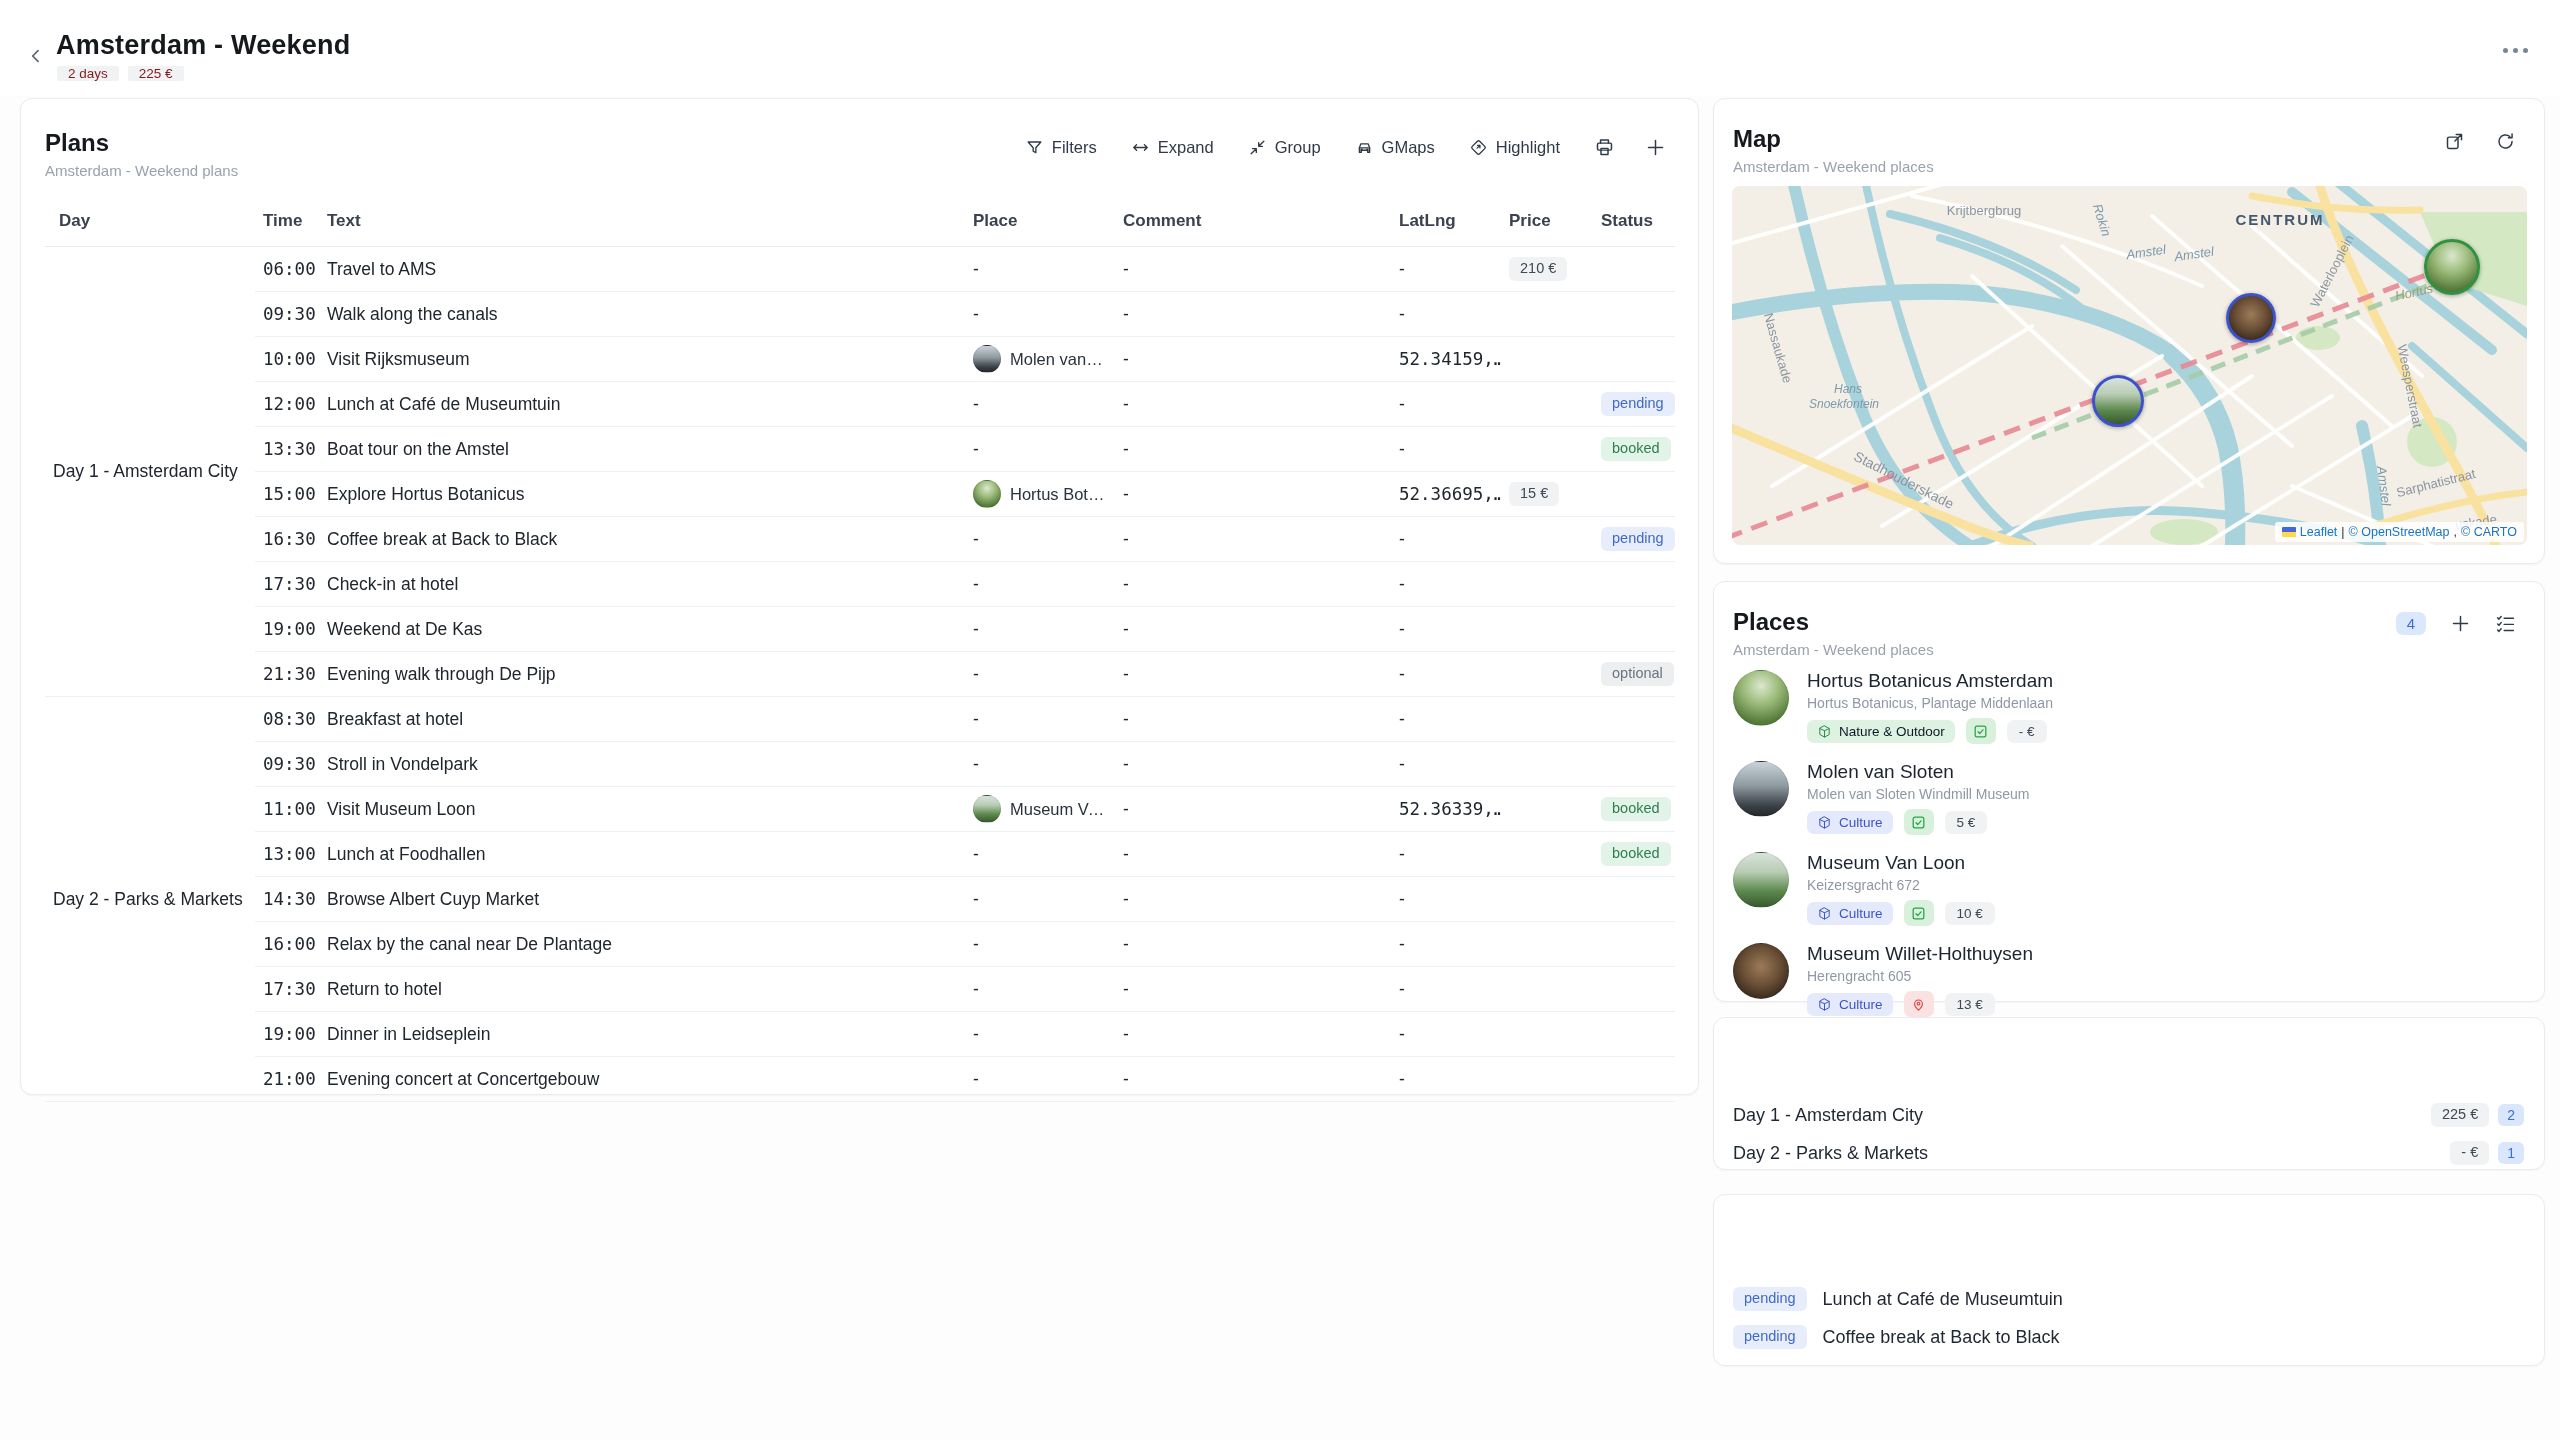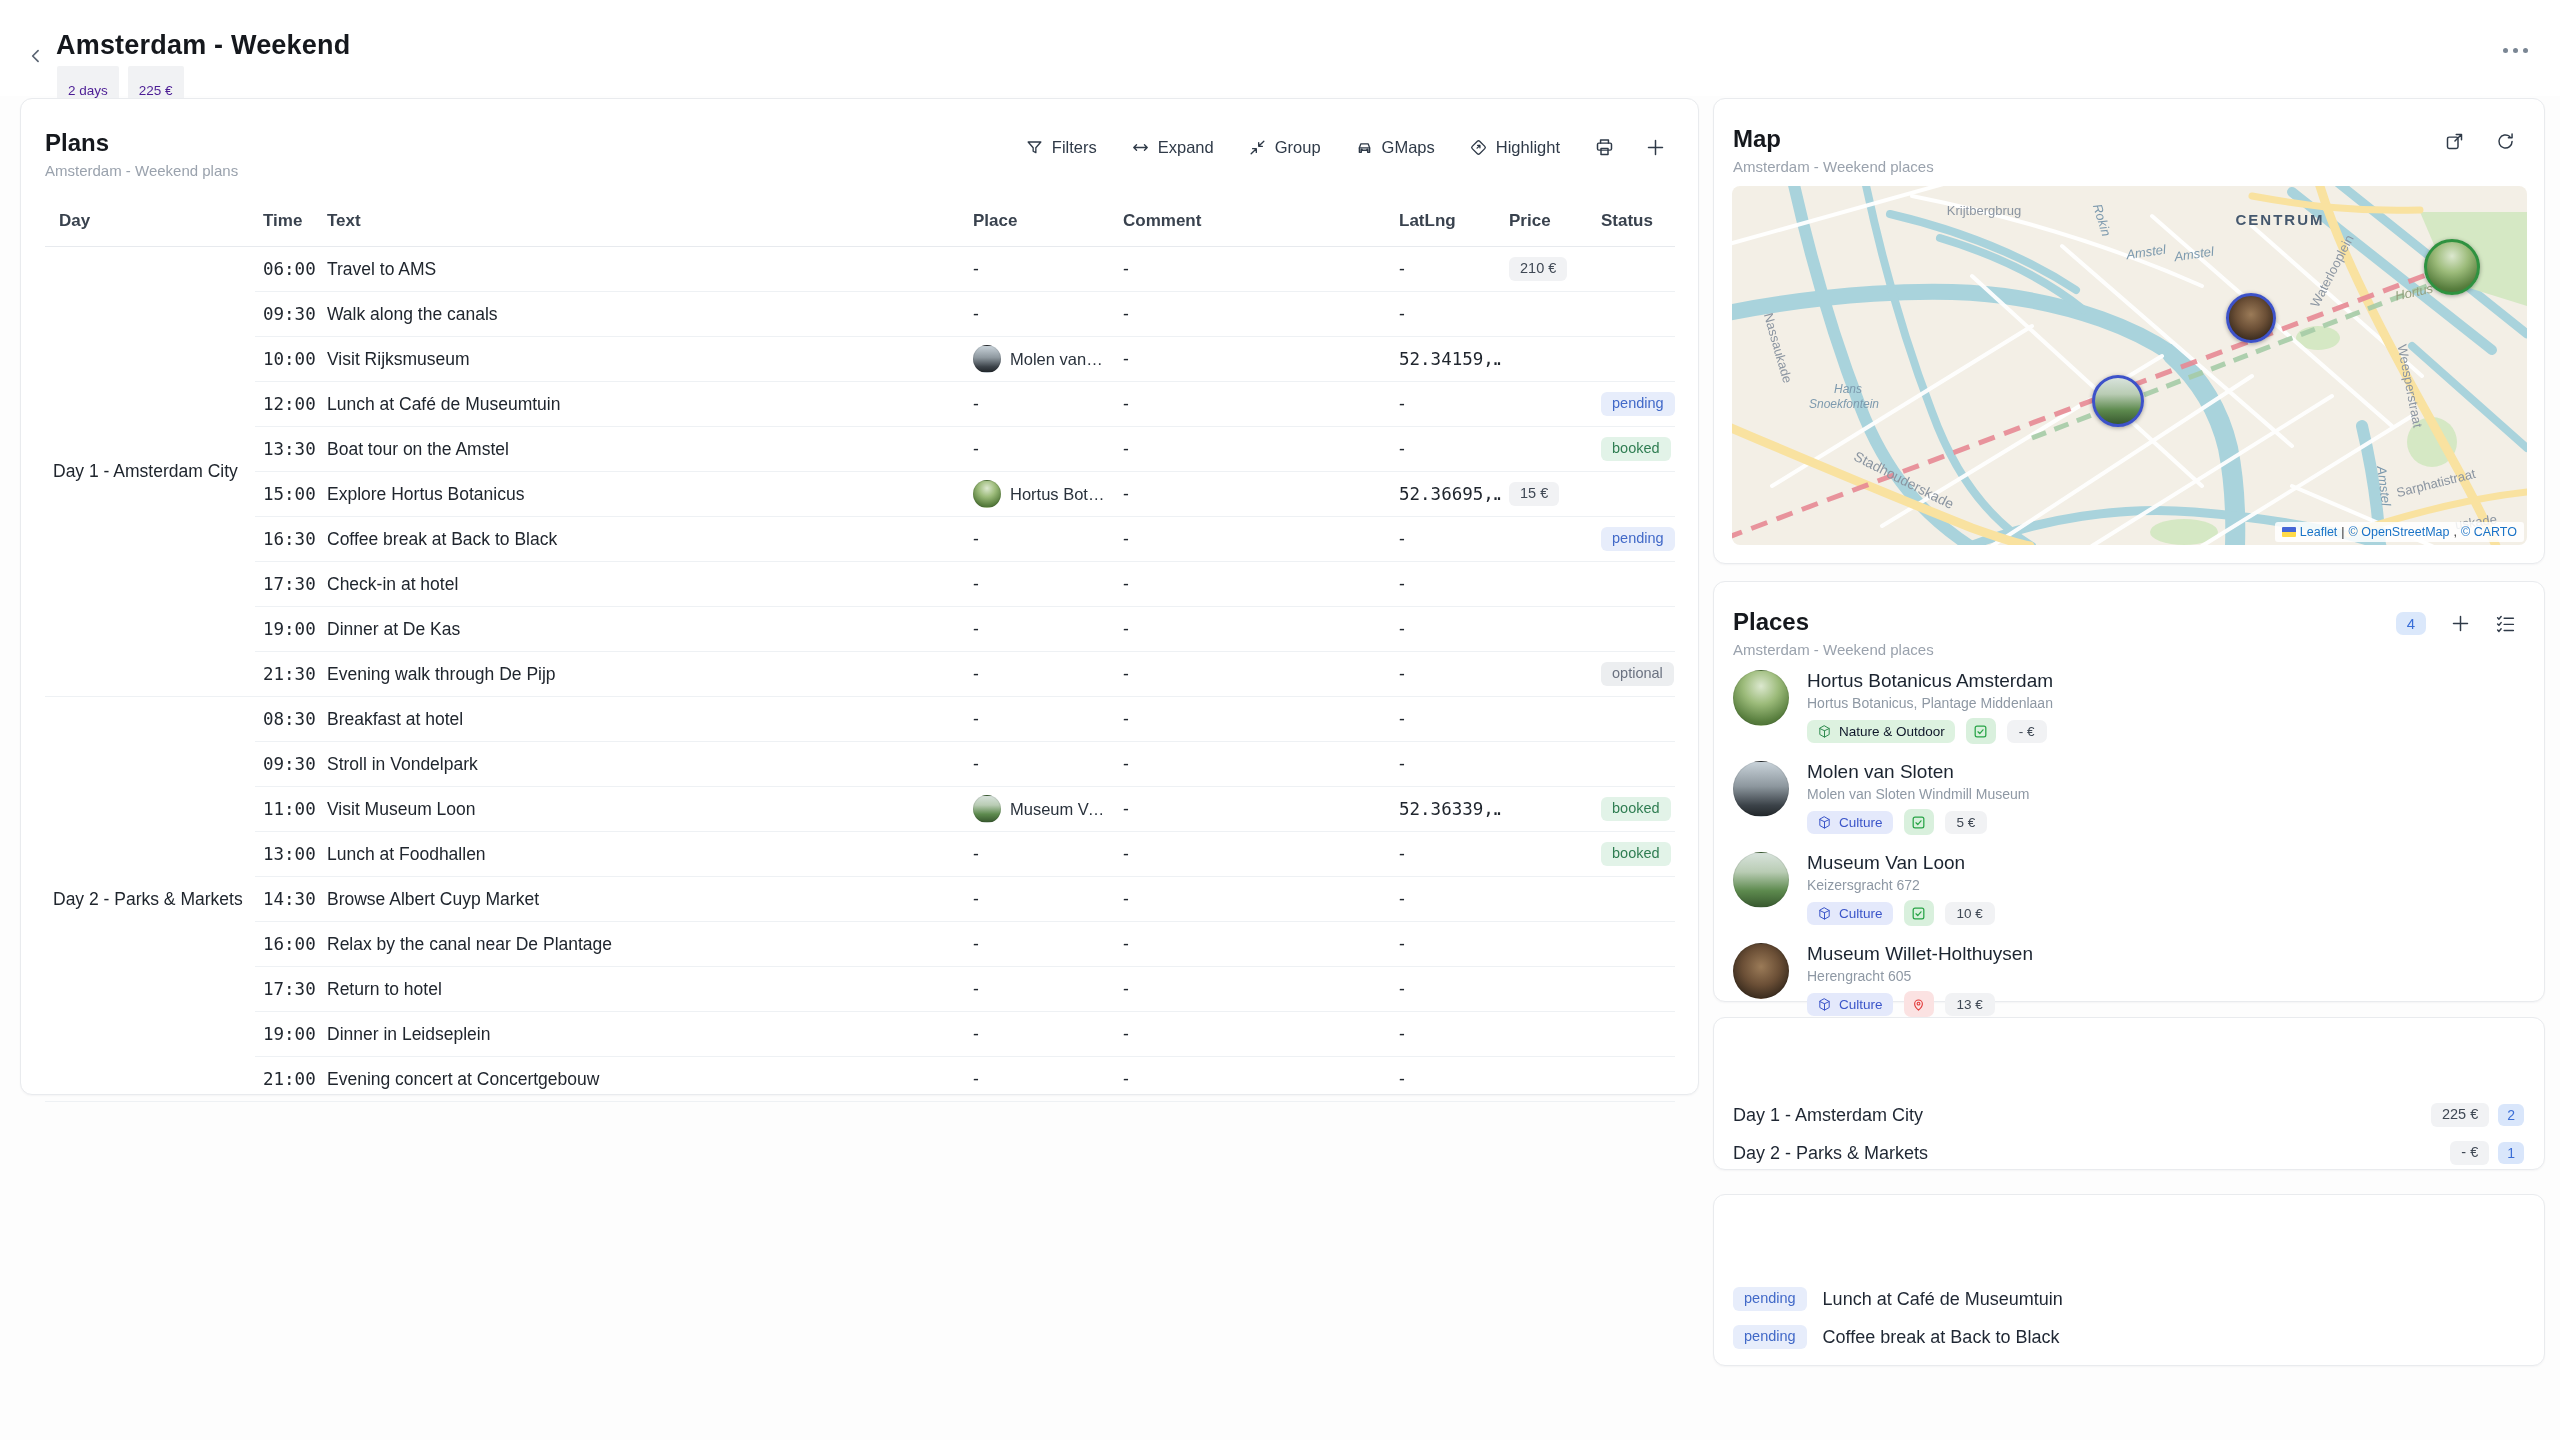--- a/index.html
+++ b/index.html
@@ -4,21 +4,21 @@
 <style>
   html,body{margin:0;padding:0;background:#ffffff;}
   *{box-sizing:border-box;}
   .page{position:relative;width:2560px;height:1440px;background:#fdfdfd;font-family:"Liberation Sans",sans-serif;color:#20262e;overflow:hidden;}
 
   
   .tophead{position:absolute;left:0;top:0;width:2560px;height:96px;background:#fff;}
   .back-btn{position:absolute;left:22px;top:42px;width:28px;height:28px;display:flex;align-items:center;justify-content:center;color:#5a6472;cursor:pointer;}
   .trip-title{position:absolute;left:56px;top:30px;font-size:27px;font-weight:700;color:#15181d;letter-spacing:.2px;}
   .head-badges{position:absolute;left:57px;top:66px;display:flex;gap:9px;}
-  .hbadge{background:#f1f2f4;border-radius:2px;padding:17px 11px;font-size:13.5px;color:#4c1d95;}
+  .hbadge{background:#f1f2f4;border-radius:2px;padding:0 11px;font-size:13.5px;color:#7f1d1d;}
   .dots{position:absolute;right:32px;top:48px;display:flex;gap:5px;cursor:pointer;}
   .dots i{width:5px;height:5px;border-radius:50%;background:#7a8694;display:block;}
 
   
   .card{position:absolute;background:#fff;border:1px solid #e9ebee;border-radius:12px;box-shadow:0 1px 2px rgba(20,30,50,.04);}
   .card-head{display:flex;justify-content:space-between;align-items:flex-start;}
   .card h2{margin:0;font-size:24px;font-weight:700;color:#15181d;}
   .sub{font-size:15px;color:#9aa2ad;margin-top:5px;}
 
   
@@ -287,21 +287,21 @@
             <td class="mono">17:30</td>
             <td>Check-in at hotel</td>
             <td class="dash">-</td>
             <td class="dash">-</td>
             <td class="dash">-</td>
             <td></td>
             <td></td>
           </tr>
           <tr>
             <td class="mono">19:00</td>
-            <td>Dinner at De Kas</td>
+            <td>Weekend at De Kas</td>
             <td class="dash">-</td>
             <td class="dash">-</td>
             <td class="dash">-</td>
             <td></td>
             <td></td>
           </tr>
           <tr>
             <td class="mono">21:30</td>
             <td>Evening walk through De Pijp</td>
             <td class="dash">-</td>

